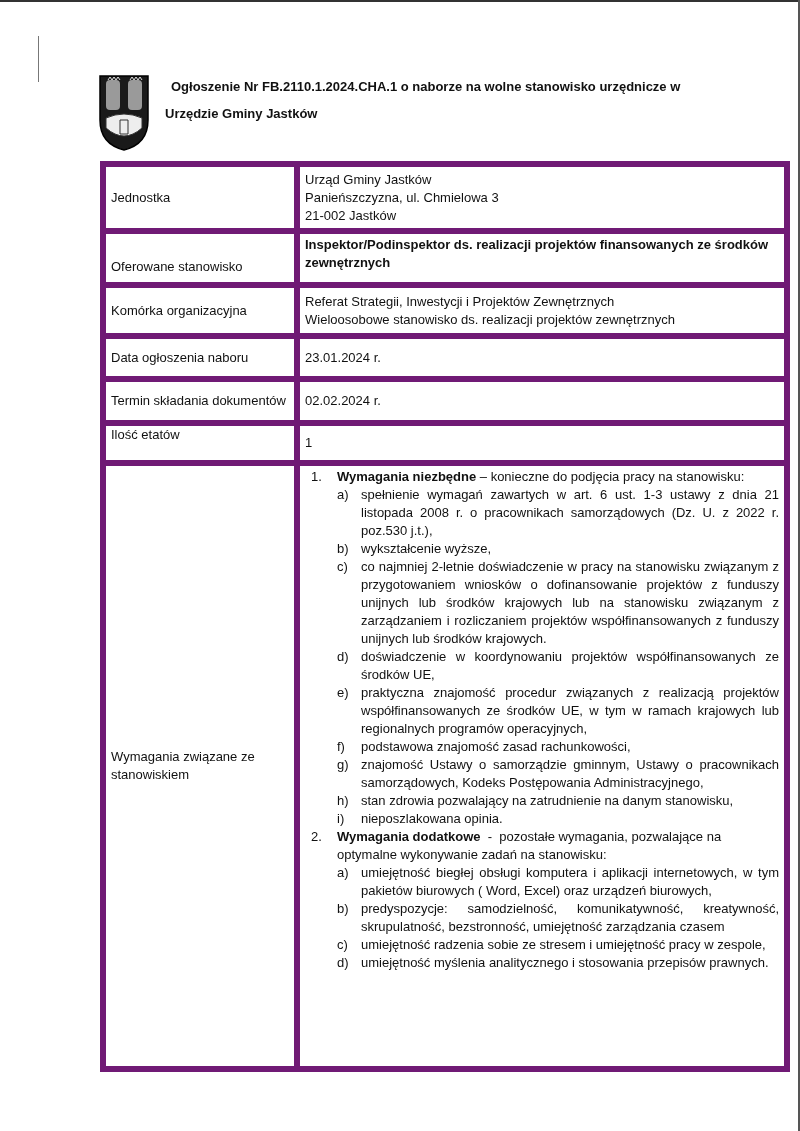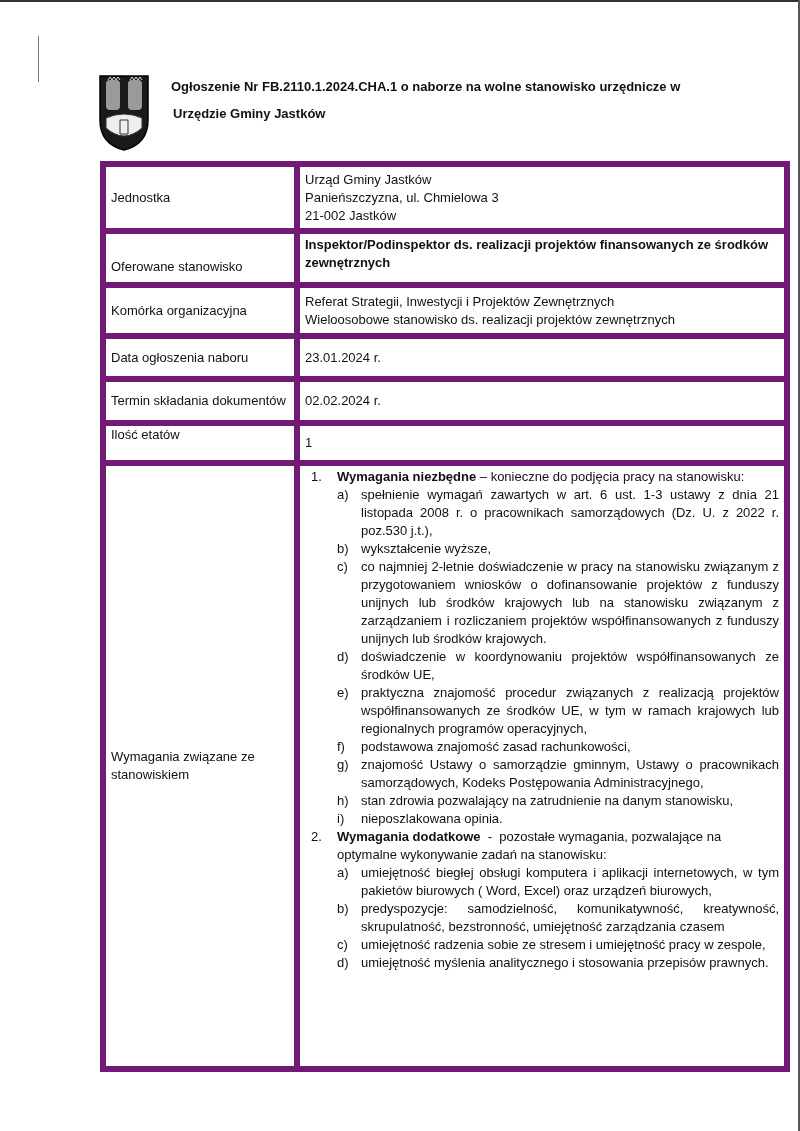--- a/index.html
+++ b/index.html
@@ -35,21 +35,21 @@
   <rect x="8" y="6" width="14" height="30" rx="4" fill="#9a9a9a"></rect>
   <rect x="30" y="6" width="14" height="30" rx="4" fill="#9a9a9a"></rect>
   <path d="M10 6 l2 -3 l2 3 l2 -3 l2 3 l2 -3 l2 3" stroke="#ddd" fill="none"></path>
   <path d="M32 6 l2 -3 l2 3 l2 -3 l2 3 l2 -3 l2 3" stroke="#ddd" fill="none"></path>
   <path d="M8 44 Q26 36 44 44 L44 54 Q26 70 8 54 Z" fill="#eee" stroke="#333"></path>
   <path d="M22 46 h8 v14 h-8 z" fill="none" stroke="#333"></path>
 </svg>
 
 <div class="ht-box">
   <span class="sub" style="margin-left:6px">Ogłoszenie Nr FB.2110.1.2024.CHA.1 o naborze na wolne stanowisko urzędnicze w</span>
-  <span class="sub" style="margin-left:8px">Urzędzie Gminy Jastków</span>
+  <span class="sub" style="margin-left:0">Urzędzie Gminy Jastków</span>
 </div>
 
 <table class="form">
   <tbody>
       <tr style="height:67px">
     <td class="lbl">Jednostka</td>
     <td>
       <span class="sub">Urząd Gminy Jastków</span>
       <span class="sub">Panieńszczyzna, ul. Chmielowa 3</span>
       <span class="sub">21-002 Jastków</span>

